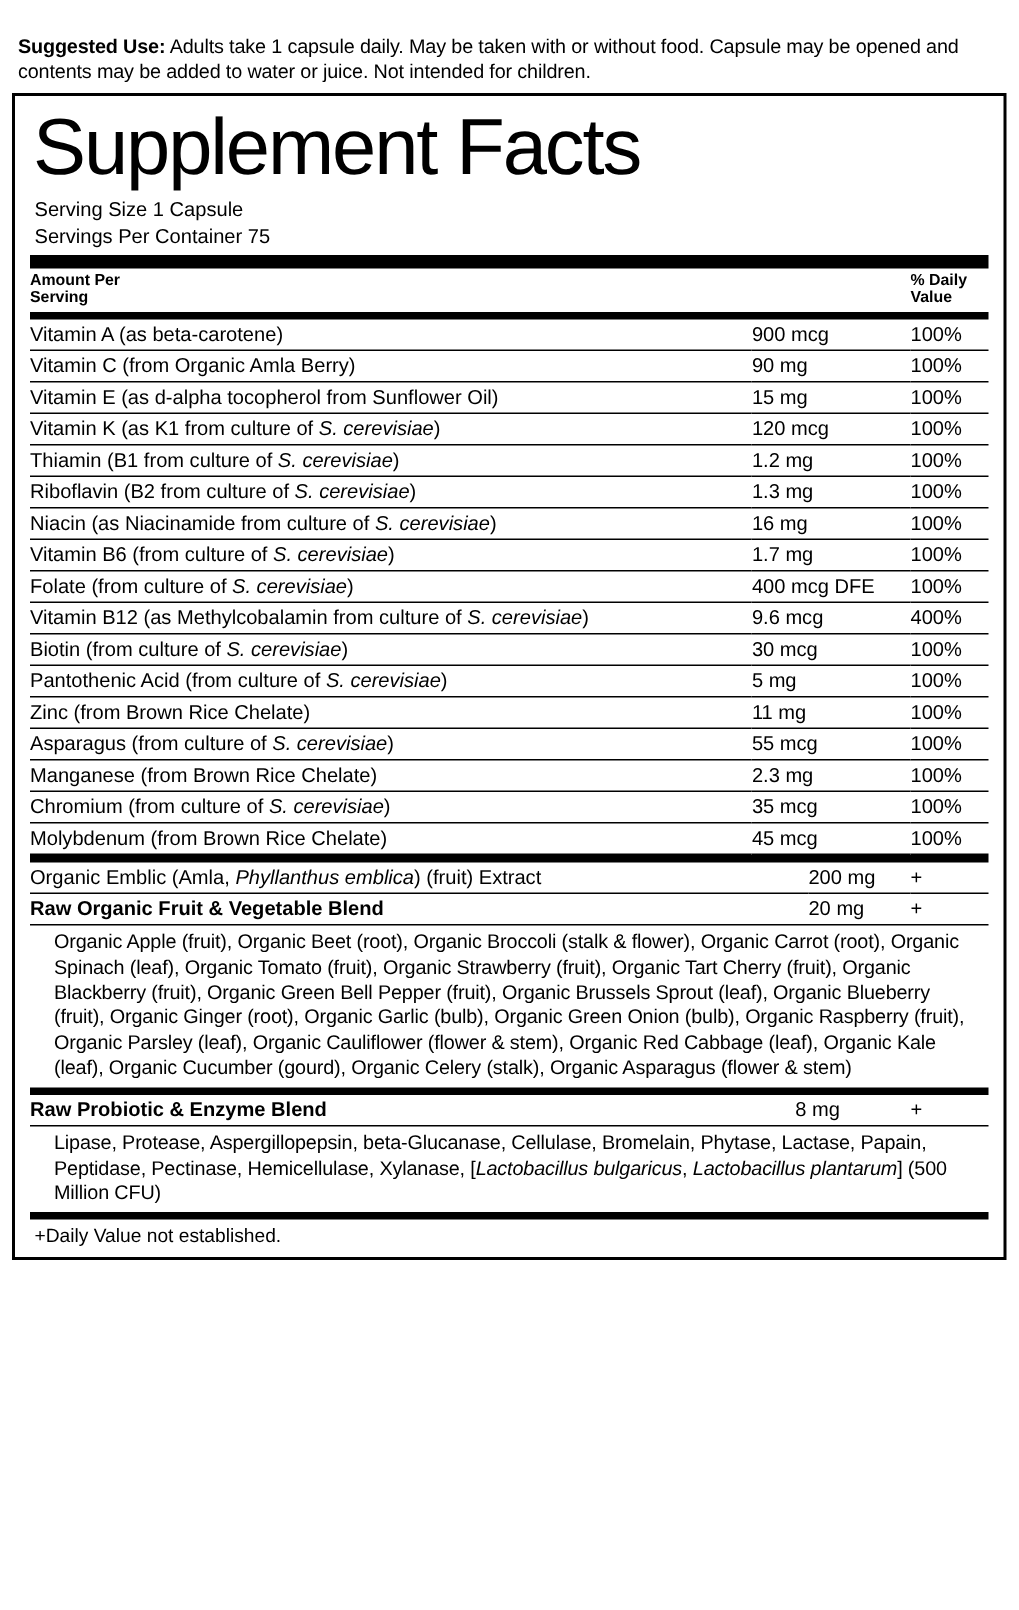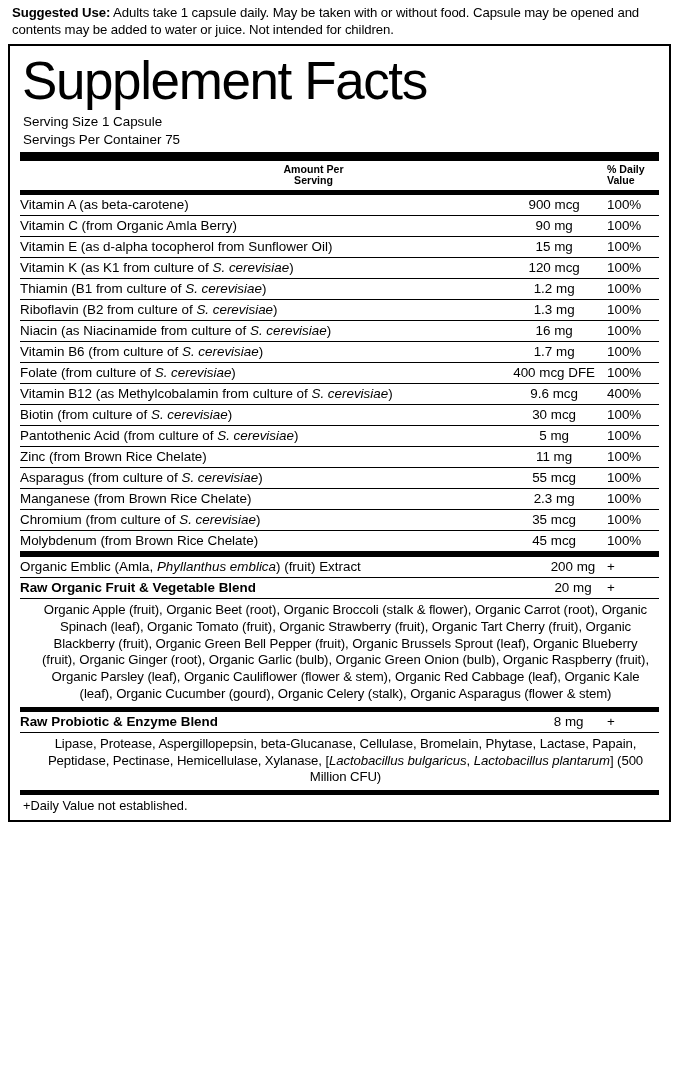--- a/index.html
+++ b/index.html
@@ -12,21 +12,21 @@
     height: 1073px;
     font-family: "Liberation Sans", sans-serif;
     color: #000000;
     -webkit-font-smoothing: antialiased;
   }
   .page {
     position: relative;
     width: 679px;
     height: 1073px;
     box-sizing: border-box;
-    padding: 0 8px;
+    padding: 18px 8px;
   }
   .suggested-use {
     font-size: 13.2px;
     line-height: 1.32;
     padding: 4px 4px 5px 4px;
     letter-spacing: -0.1px;
   }
   .suggested-use b {
     font-weight: bold;
   }
@@ -72,21 +72,21 @@
   }
   table.facts tr.row td {
     border-bottom: 1.1px solid #000;
   }
   td.name {
     text-align: left;
     padding-left: 3px;
     padding-right: 6px;
   }
   td.amt {
-    text-align: center;
+    text-align: left;
     white-space: nowrap;
     padding-right: 14px;
   }
   td.dv {
     text-align: left;
     white-space: nowrap;
     width: 52px;
     padding-right: 3px;
   }
   .hdr-amt, .hdr-dv {
@@ -99,21 +99,20 @@
   .hdr-amt { padding-right: 8px; }
   .hdr-dv { padding-right: 0px; }
   .italic { font-style: italic; }
   .bold { font-weight: bold; }
   .blend-list {
     font-size: 13.2px;
     line-height: 1.27;
     padding: 3px 4px 4px 16px;
     text-indent: 0;
     letter-spacing: -0.1px;
-    text-align: center;
   }
   .footnote {
     font-size: 12.8px;
     padding: 3px 3px 3px 3px;
   }
   .other {
     font-size: 13.2px;
     padding: 6px 4px 4px 4px;
     line-height: 1.3;
   }

